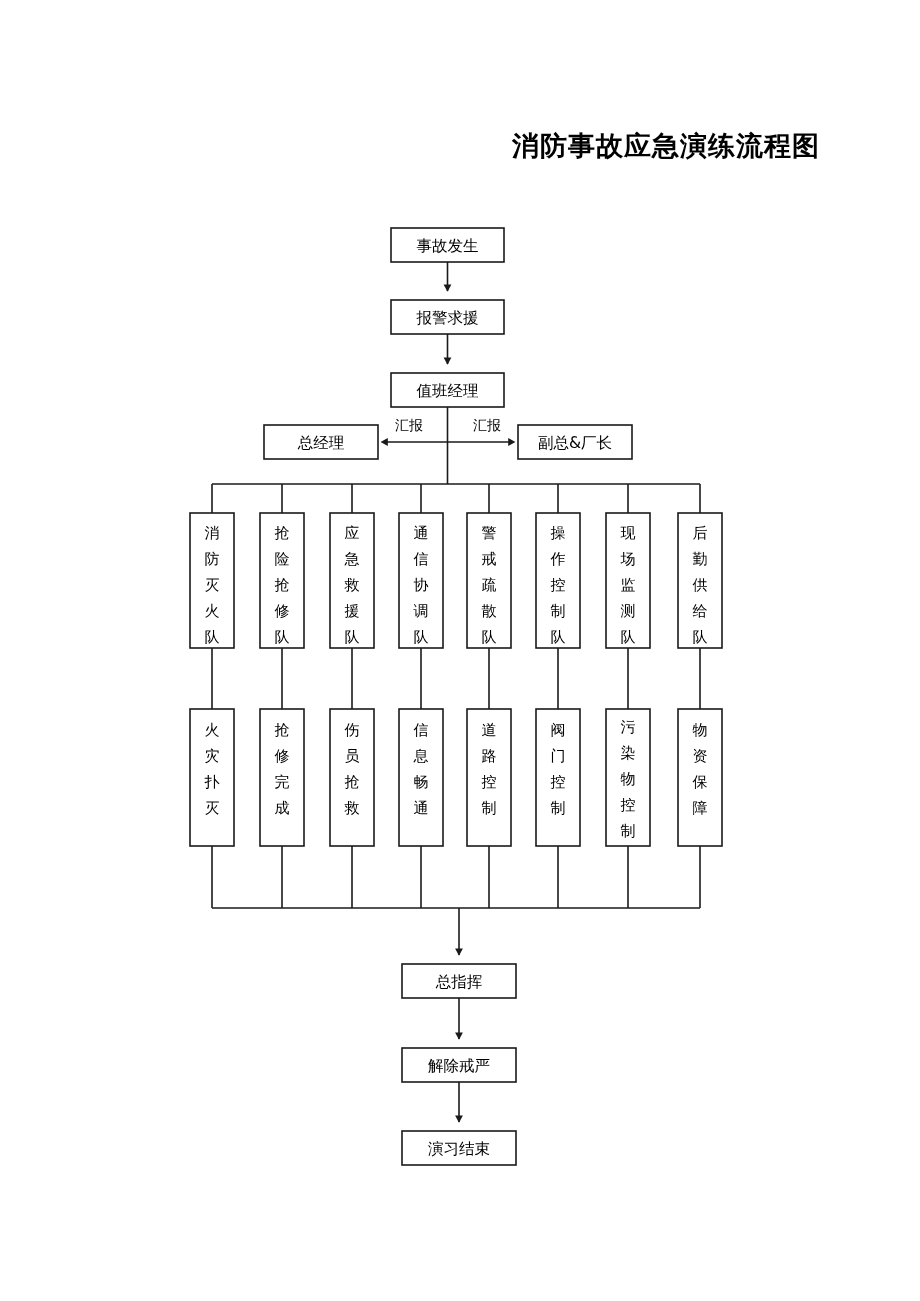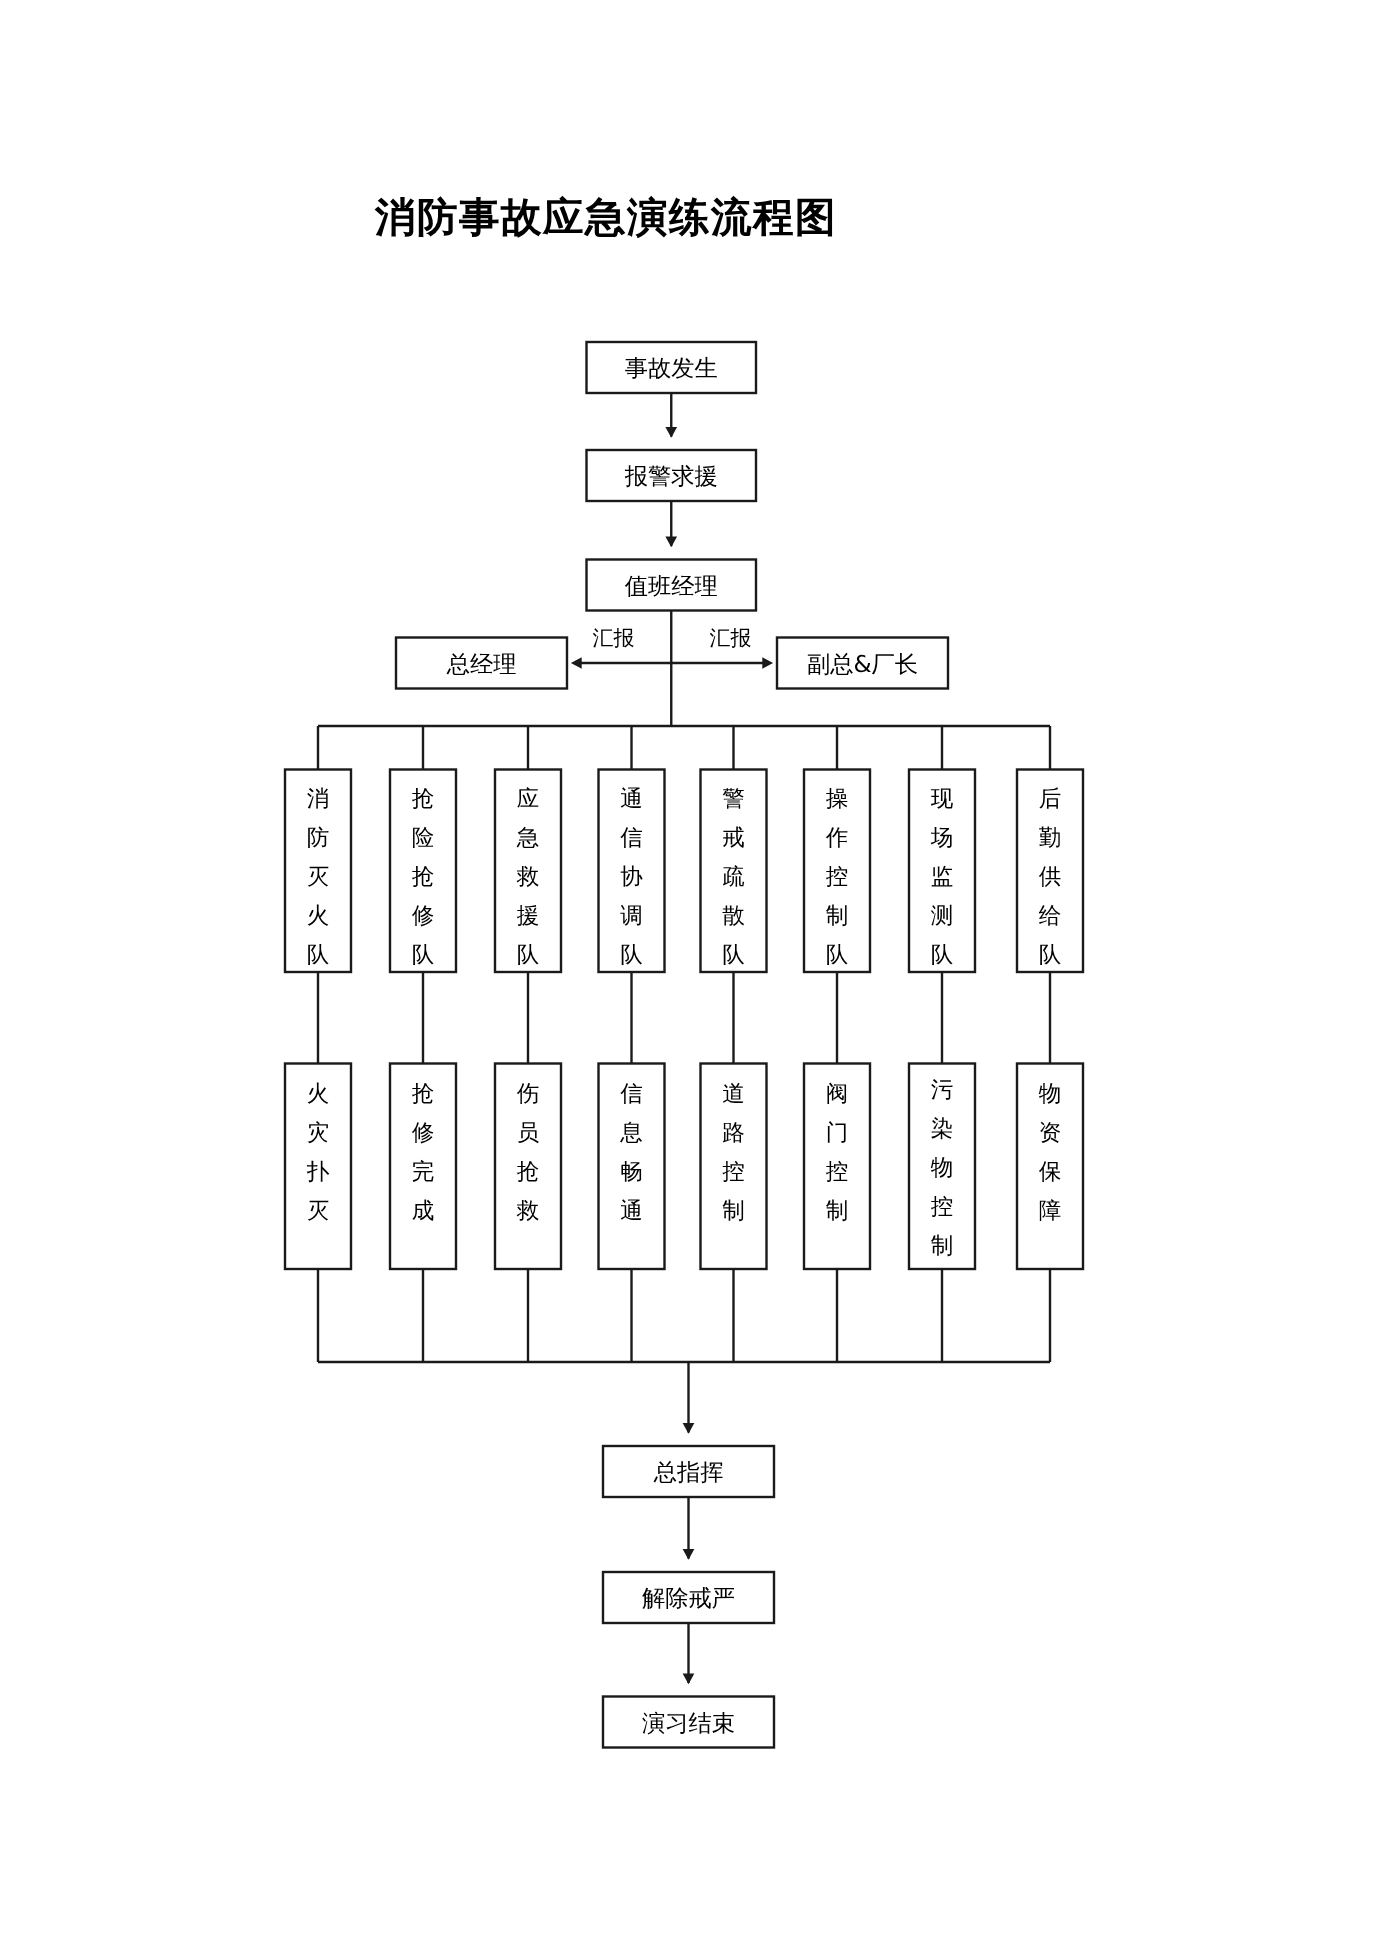--- a/index.html
+++ b/index.html
@@ -15,24 +15,24 @@
     position: relative;
     overflow: hidden;
   }
   #flow-root {
     position: relative;
     width: 920px;
     height: 1301px;
   }
   .diagram-title {
     position: absolute;
-    left: 0;
+    left: 12px;
     top: 126px;
     width: 808px;
-    text-align: center;
+    text-align: right;
     font-size: 27px;
     font-weight: bold;
     letter-spacing: 1px;
     line-height: 40px;
     color: #000;
   }
   svg.flow-canvas {
     position: absolute;
     left: 0;
     top: 0;

